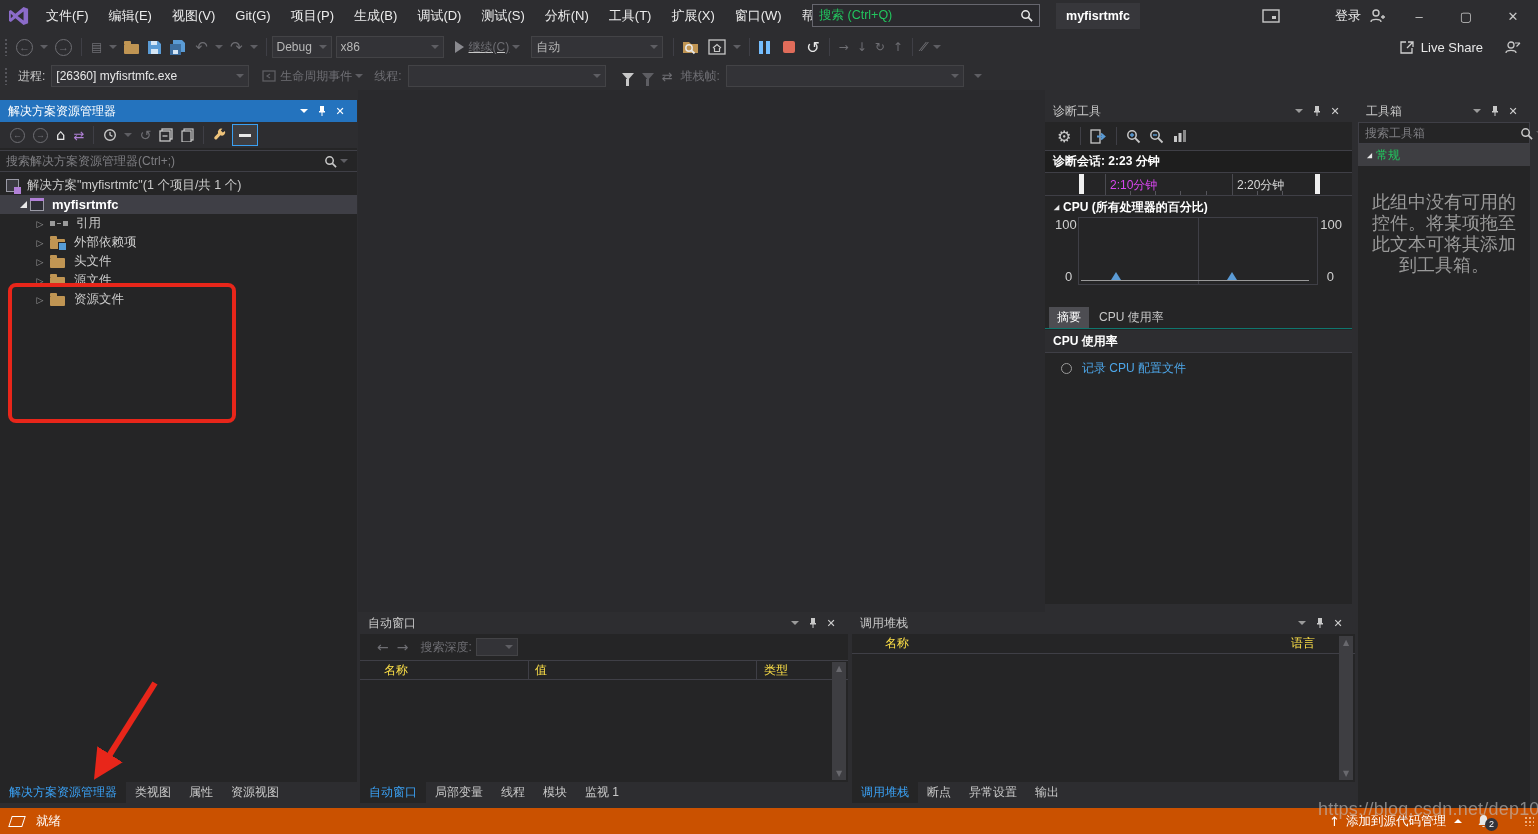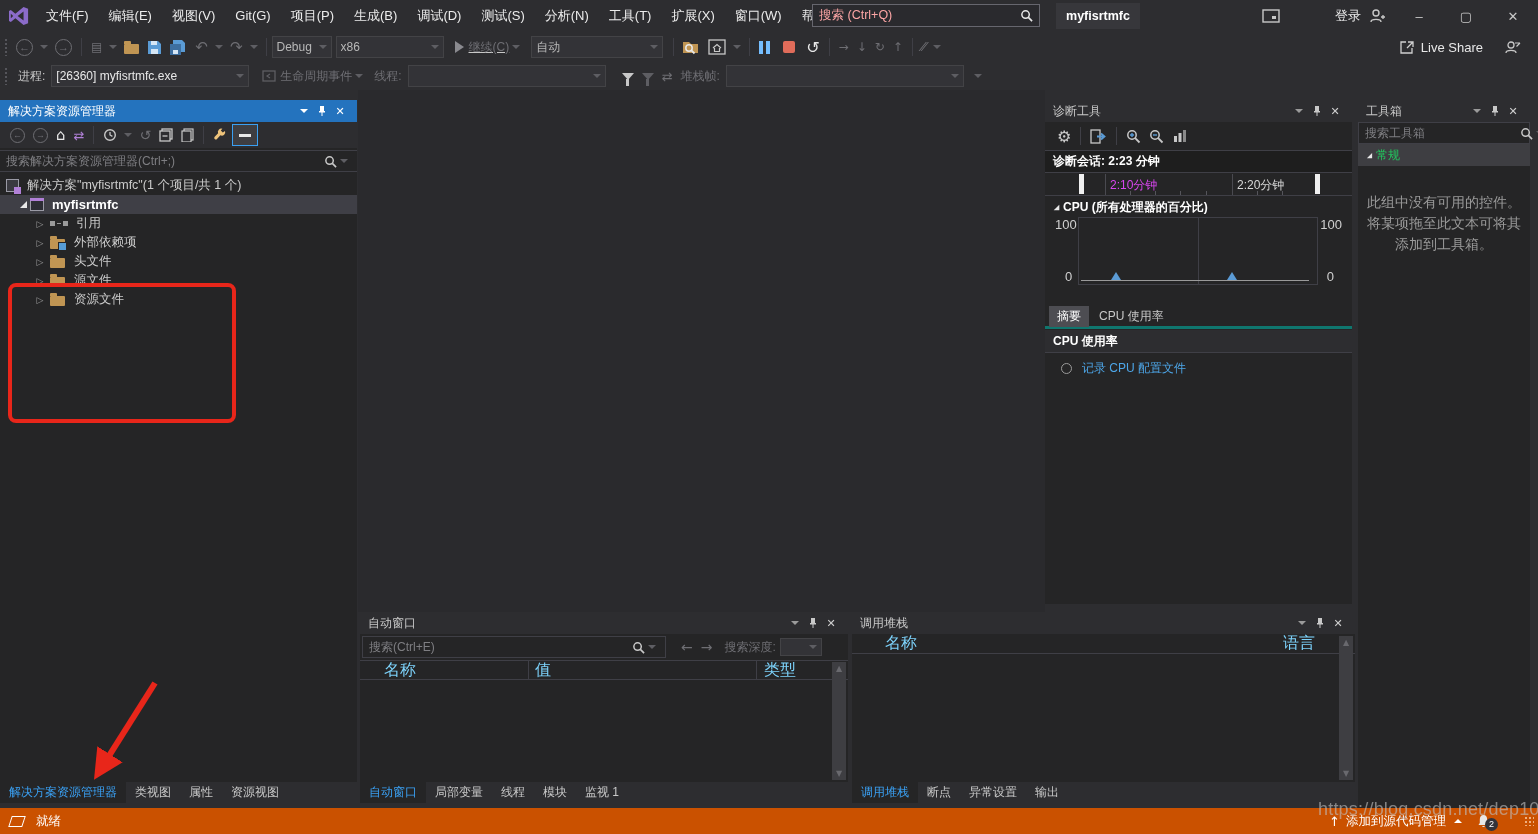--- a/index.html
+++ b/index.html
@@ -9,21 +9,21 @@
 
   .abs { position:absolute; }
   .row { display:flex; align-items:center; }
   .dots { background-image: radial-gradient(rgba(140,140,140,.28) .8px, transparent .9px); background-size:4px 4px; background-position:1px 2px; }
   .dots-blue { background-image: radial-gradient(rgba(255,255,255,.22) .8px, transparent .9px); background-size:4px 4px; background-position:1px 2px; }
 
   
   .titlebar { left:0; top:0; width:1538px; height:32px; background:#2D2D30; }
   .vslogo { width:22px; height:20px; margin:0 6px 0 8px; }
   .menu-item { padding:0 10px; height:32px; line-height:32px; color:#ECECEC; font-size:13px; cursor:default; }
-  .qsearch { left:812px; top:4px; width:228px; height:23px; background:#2A2A2E; border:1px solid #66666E; color:#fca5a5; font-size:12.5px; display:flex; align-items:center; padding:0 6px; }
+  .qsearch { left:812px; top:4px; width:228px; height:23px; background:#2A2A2E; border:1px solid #66666E; color:#22c55e; font-size:12.5px; display:flex; align-items:center; padding:0 6px; }
   .qsearch .ph { flex:1; }
   .wintitle { left:1056px; top:3px; width:84px; height:26px; background:#37373B; color:#FFFFFF; font-weight:bold; font-size:12.5px; display:flex; align-items:center; justify-content:center; }
   .winbtn { width:34px; height:28px; display:flex; align-items:center; justify-content:center; color:#C8C8C8; font-size:13px; }
 
   
   .toolbar1 { left:0; top:32px; width:1538px; height:30px; background:#2D2D30; display:flex; align-items:center; }
   .toolbar2 { left:0; top:62px; width:1538px; height:28px; background:#2D2D30; display:flex; align-items:center; }
   .tbtn { height:24px; display:flex; align-items:center; justify-content:center; padding:0 3px; margin:0 1px; color:#C8C8C8; }
   .dim { color:#6E6E73 !important; }
   .sep { width:1px; height:18px; background:#3F3F46; margin:0 5px; }
@@ -51,21 +51,21 @@
   .ptitle .fill { flex:1; height:10px; }
   .ptitle-ic { width:18px; height:16px; display:flex; align-items:center; justify-content:center; color:#D0D0D0; font-size:11px; }
   .active-title { background:#2473BE; color:#FFFFFF; }
   .searchbox { height:22px; background:#252526; border:1px solid #3F3F46; display:flex; align-items:center; padding:0 6px; color:#808080; }
   .searchbox input { flex:1; background:transparent; border:none; outline:none; color:#C8C8C8; font-size:12px; font-family:inherit; }
   .searchbox input::placeholder { color:#7E7E82; }
   .mag { width:13px; height:13px; flex:0 0 auto; }
   .tabstrip { position:absolute; height:21px; display:flex; align-items:stretch; background:#2D2D30; font-size:12px; }
   .btab { display:flex; align-items:center; padding:0 9px; color:#C8C8C8; }
   .btab.sel { background:#252526; color:#3AA0F3; }
-  .colhdr { color:#7dd3fc; font-size:16px; }
+  .colhdr { color:#fde047; font-size:12px; }
   .vscroll { position:absolute; width:14px; background:#3E3E42; display:flex; flex-direction:column; justify-content:space-between; align-items:center; padding:2px 0; color:#69696E; font-size:8px; }
 
   
   .treerow { height:19px; display:flex; align-items:center; font-size:12.5px; color:#CCCCCC; }
   .treerow.sel { background:#3F3F46; color:#FFFFFF; font-weight:bold; }
   .exp-closed { color:#9A9A9A; font-size:9px; width:12px; text-align:center; font-family:"DejaVu Sans",sans-serif; }
   .exp-open { width:0; height:0; border-bottom:7px solid #E8E8E8; border-left:7px solid transparent; margin:0 3px 0 2px; }
   .refsicon { display:flex; align-items:center; gap:2px; }
   .refsicon i { width:5px; height:5px; background:#9A9A9A; display:block; }
   .refsicon b { width:4px; height:1.5px; background:#9A9A9A; display:block; }
@@ -412,28 +412,20 @@
           <span class="caret"></span>
         </span>
       <span class="ptitle-ic">
           <svg width="10" height="12" viewBox="0 0 10 12">
             <path d="M3 1 h4 v5 h1 v1.5 h-2.5 V11 h-1 V7.5 H2 V6 h1 z" fill="#C8C8C8"></path>
           </svg>
         </span>
       <span class="ptitle-ic">✕</span>
     </div>
     <div class="row" style="height:26px; padding:0 2px;">
-      <div class="searchbox" style="width:304px;">
-        <input type="text" placeholder="搜索(Ctrl+E)" style="">
-        <svg class="mag" viewBox="0 0 14 14">
-          <circle cx="6" cy="6" r="4" fill="none" stroke="#C8C8C8" stroke-width="1.6"></circle>
-            <line x1="9" y1="9" x2="13" y2="13" stroke="#C8C8C8" stroke-width="1.8"></line>
-        </svg>
-        <div class="caret dimc"></div>
-      </div>
       <div class="tbtn dim glyph" style="margin-left:12px; font-size:14px;">←</div>
       <div class="tbtn dim glyph" style="font-size:14px;">→</div>
       <span class="dim" style="margin:0 4px 0 8px;">搜索深度:</span>
       <div class="combo" style="width:42px; height:18px;">
           <span class="cv"></span>
           <div class="caret dimc"></div>
         </div>
     </div>
     <div class="row colhdr" style="height:20px; border-top:1px solid #3F3F46; border-bottom:1px solid #3F3F46; position:relative;">
       <span style="margin-left:24px;">名称</span>
@@ -560,21 +552,21 @@
       <span class="abs" style="right:10px; top:0; color:#D0D0D0; font-size:13px;">100</span>
       <span class="abs" style="right:18px; top:52px; color:#D0D0D0; font-size:13px;">0</span>
       <div class="abs" style="left:33px; top:0; width:240px; height:68px; border:1px solid #3F3F46;">
         <div class="abs" style="left:119px; top:0; width:1px; height:66px; background:#3F3F46;"></div>
         <div class="abs" style="left:2px; right:8px; bottom:3px; height:1px; background:#9A9A9A;"></div>
         <div class="marker" style="left:32px; bottom:4px;"></div>
         <div class="marker" style="left:148px; bottom:4px;"></div>
       </div>
     </div>
 
-    <div class="abs row" style="left:0; top:207px; width:307px; height:22px; border-bottom:3px solid #0f766e; padding-left:4px;">
+    <div class="abs row" style="left:0; top:207px; width:307px; height:22px; border-bottom:1px solid #0f766e; padding-left:4px;">
       <span class="cpu-tab sel">摘要</span>
       <span class="cpu-tab">CPU 使用率</span>
     </div>
     <div class="abs row" style="left:0; top:230px; width:307px; height:23px; background:#2D2D30; border-bottom:1px solid #3F3F46; padding-left:8px;">
       <span style="color:#FFFFFF; font-weight:bold;">CPU 使用率</span>
     </div>
     <div class="abs row" style="left:0; top:256px; width:307px; height:24px; padding-left:16px;">
       <span style="width:11px; height:11px; border:1.5px solid #9A9A9A; border-radius:50%; display:inline-block;"></span>
       <span style="color:#4DA6E8; margin-left:10px;">记录 CPU 配置文件</span>
     </div>
@@ -599,21 +591,21 @@
       <svg class="mag" viewBox="0 0 14 14">
         <circle cx="6" cy="6" r="4" fill="none" stroke="#C8C8C8" stroke-width="1.6"></circle>
           <line x1="9" y1="9" x2="13" y2="13" stroke="#C8C8C8" stroke-width="1.8"></line>
       </svg>
       <div class="caret dimc"></div>
     </div>
     <div class="row" style="height:22px; background:#3E3E42; padding-left:6px;">
       <span class="exp-open" style="border-bottom-color:#E8E8E8; transform:scale(.75);"></span>
       <span style="color:#22c55e;">常规</span>
     </div>
-    <div style="margin:26px 8px 0 8px; color:#9A9A9A; font-size:14px; line-height:21px; text-align:center;">此组中没有可用的控件。将某项拖至此文本可将其添加到工具箱。</div>
+    <div style="margin:26px 8px 0 8px; color:#9A9A9A; font-size:18px; line-height:21px; text-align:center;">此组中没有可用的控件。将某项拖至此文本可将其添加到工具箱。</div>
   </div>
 
   <div class="abs statusbar">
     <div class="sb-para"></div>
     <span>就绪</span>
     <div style="flex:1;"></div>
     <span class="glyph" style="font-size:13px; margin-right:6px;">↑</span>
     <span>添加到源代码管理</span>
     <span class="caret" style="border-top-color:#fff; transform:rotate(180deg); margin:0 14px 0 8px;"></span>
     <div class="row" style="margin-right:26px;">

